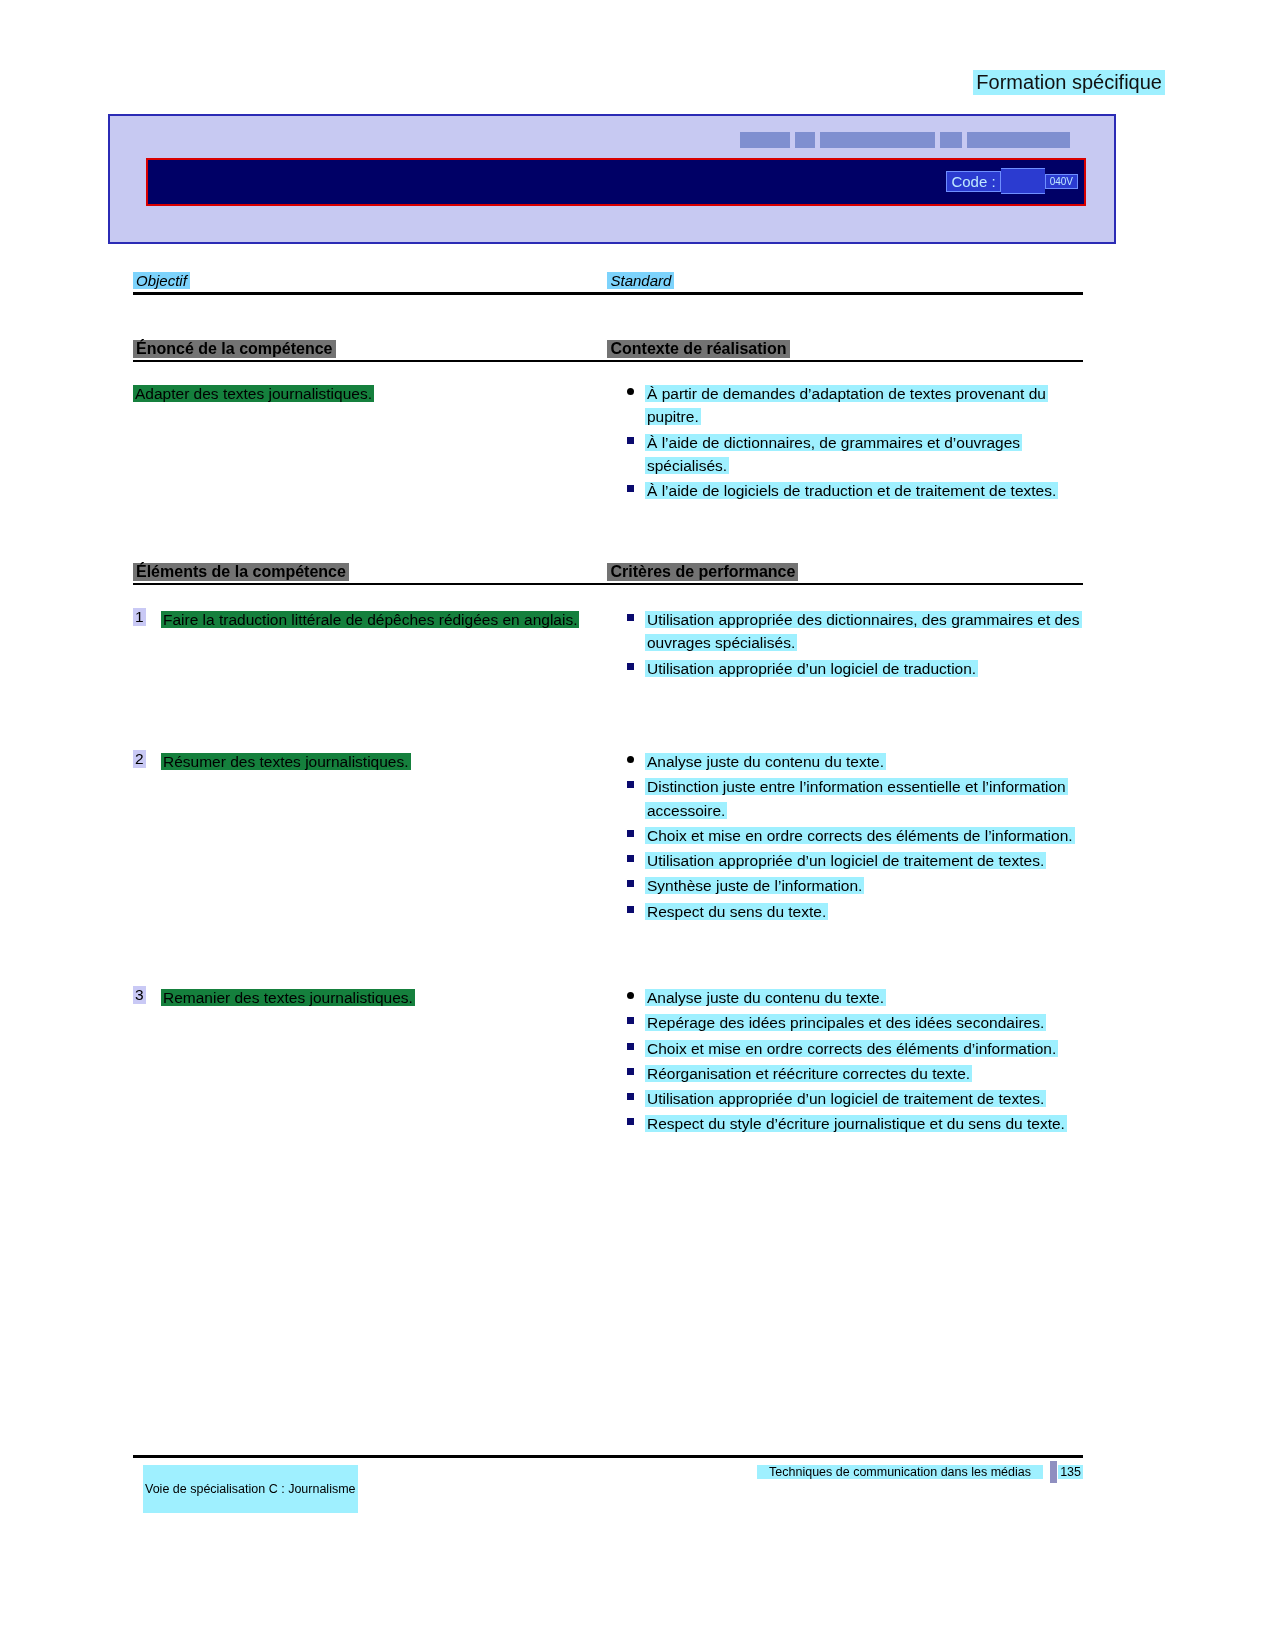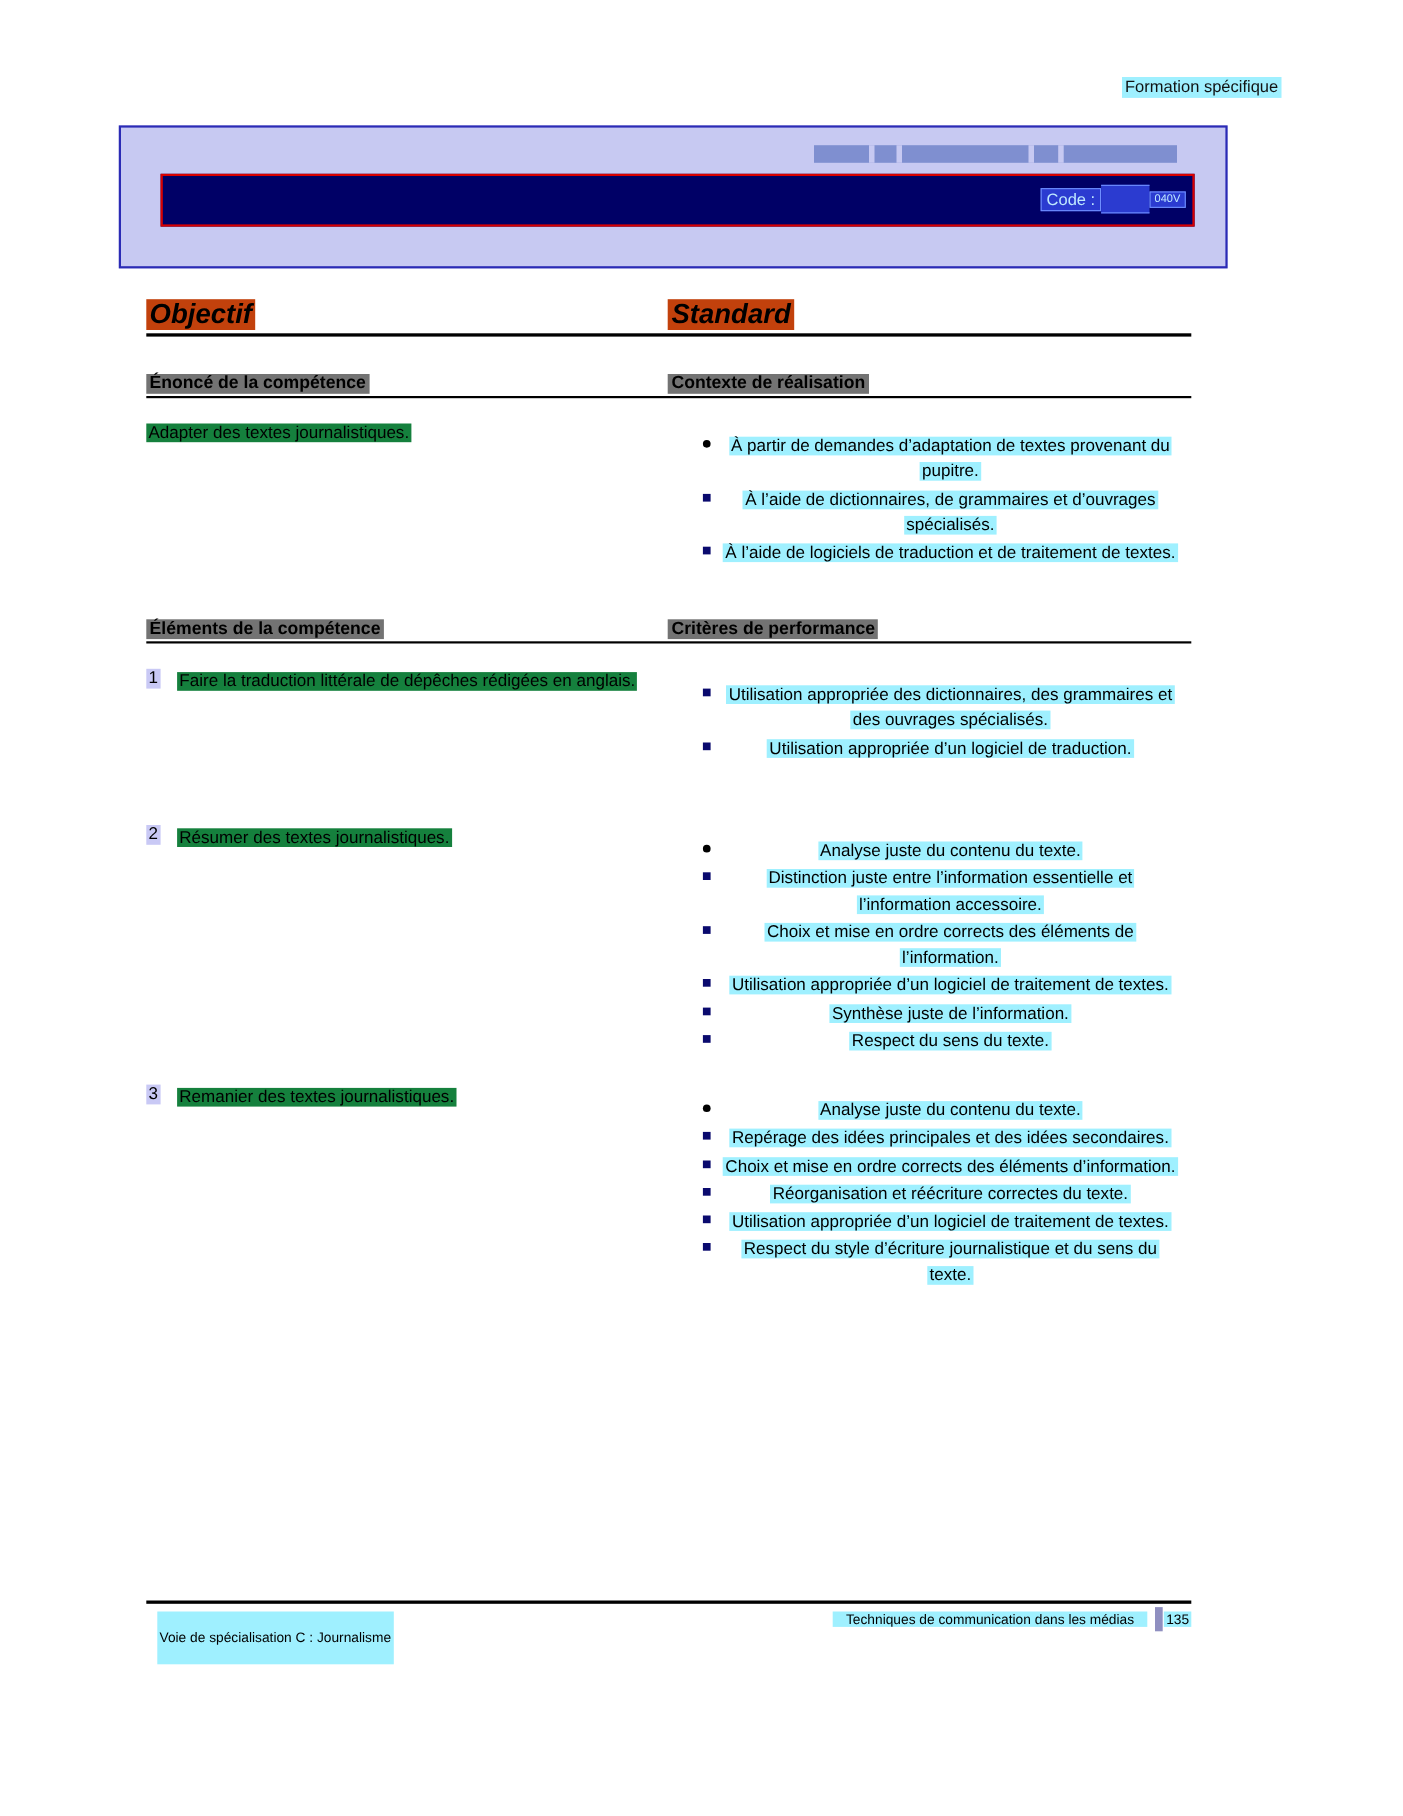--- a/index.html
+++ b/index.html
@@ -18,21 +18,21 @@
   .page {
     position: absolute;
     inset: 0;
   }
 
   
   .header-note {
     position: absolute;
     top: 70px;
     right: 110px;
-    font-size: 15px;
+    font-size: 20px;
     color: #111;
     background: #9ff0ff;
     padding: 1px 3px;
     white-space: nowrap;
   }
 
   .title-box {
     position: absolute;
     left: 108px;
     top: 114px;
@@ -107,24 +107,24 @@
     top: 272px;
     width: 950px;
     border-bottom: 3px solid #000000;
     padding-bottom: 2px;
   }
   .banner-row .cell {
     display: inline-block;
     vertical-align: bottom;
   }
   .banner-title {
-    font-size: 25px;
-    font-weight: bold;
+    font-size: 15px;
+    font-weight: normal;
     font-style: italic;
-    background: #c2410c;
+    background: #7dd3fc;
     padding: 0 3px;
   }
   .cell-left { width: 470px; }
 
   
   .subhead-row {
     position: absolute;
     left: 133px;
     width: 950px;
     border-bottom: 2px solid #000000;
@@ -172,23 +172,22 @@
     line-height: 1.5;
     background: #9ff0ff;
     display: inline;
     box-decoration-break: clone;
     -webkit-box-decoration-break: clone;
     padding: 0 2px;
   }
 
   ul.bullets {
     list-style: none;
-    margin: 12px;
+    margin: 0;
     padding: 0;
-    text-align: center;
   }
   ul.bullets li {
     position: relative;
     padding-left: 22px;
     margin-bottom: 2px;
   }
   ul.bullets li .marker {
     position: absolute;
     left: 4px;
     top: 6px;

